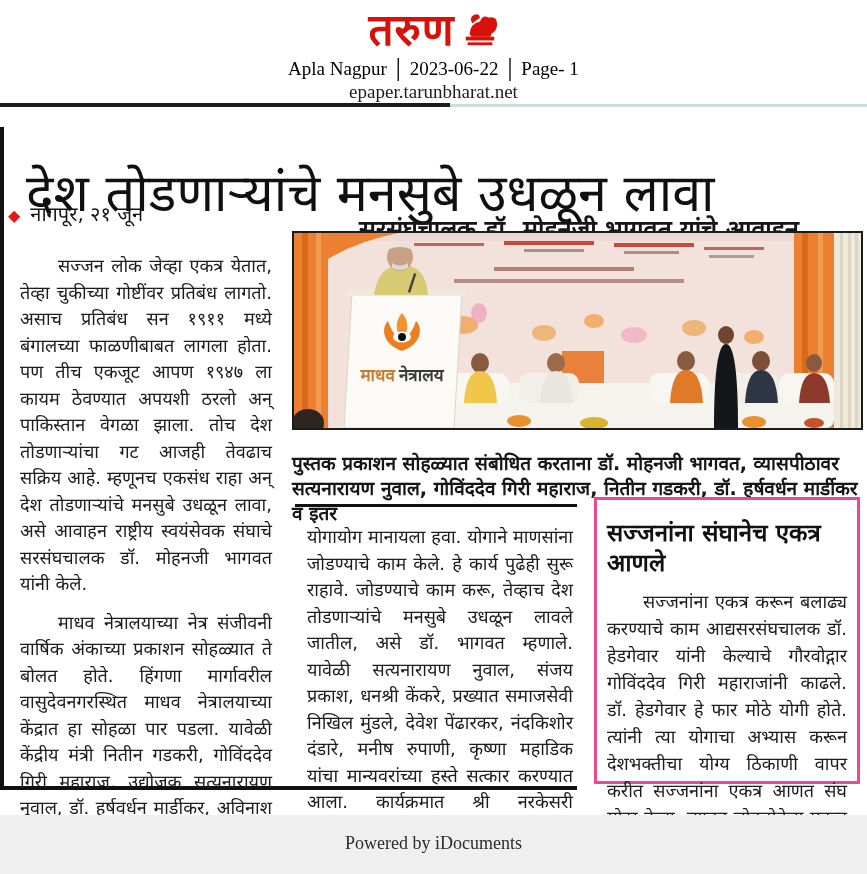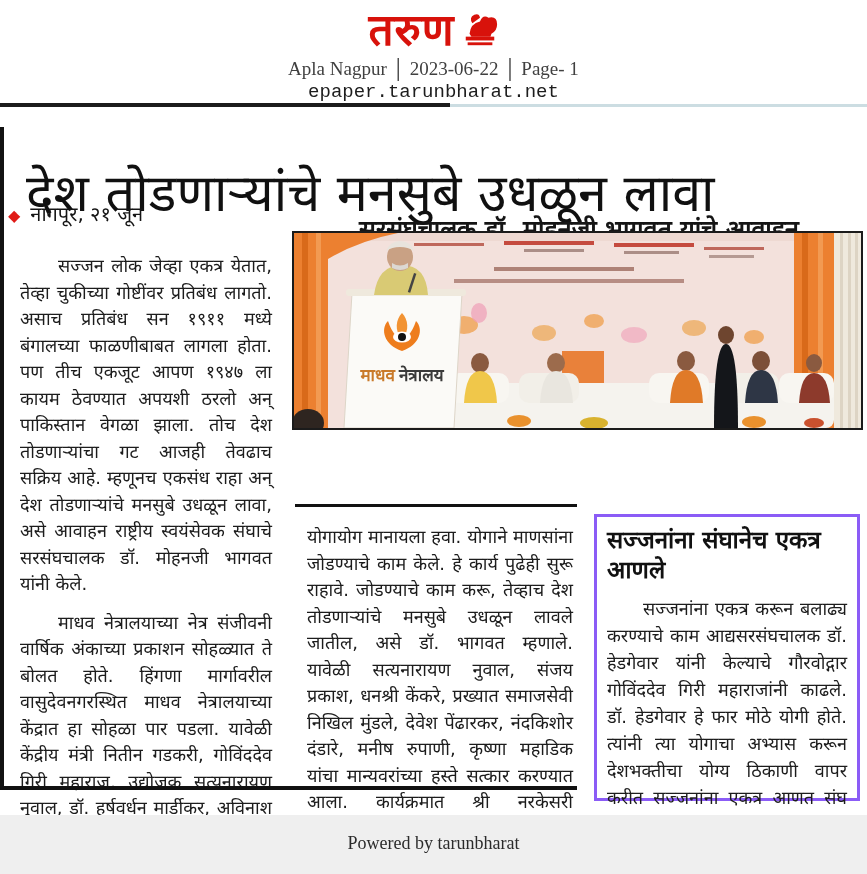--- a/index.html
+++ b/index.html
@@ -6,23 +6,23 @@
   .page {
     position:relative; width:867px; height:874px; background:#ffffff;
     font-family:"DejaVu Sans", sans-serif; color:#1a1a1a; overflow:hidden;
   }
   
   .masthead { position:absolute; top:6px; left:0; width:867px; text-align:center; }
   .masthead-row { display:flex; justify-content:center; align-items:center; gap:6px; }
   .masthead-word { font-size:44px; font-weight:bold; color:#d8120b; letter-spacing:1px; line-height:48px; }
   .masthead-emblem { width:38px; height:40px; }
   .edition-line { position:absolute; top:58px; left:0; width:867px; text-align:center;
-    font-family:"Liberation Serif", serif; font-size:19px; color:#404040; }
+    font-family:"Liberation Serif", serif; font-size:19px; color:#000000; }
   .site-url { position:absolute; top:81px; left:0; width:867px; text-align:center;
-    font-family:Liberation Mono, monospace; font-size:19px; color:#1d1d1d; text-decoration:none; }
+    font-family:Liberation Serif, serif; font-size:19px; color:#1d1d1d; text-decoration:none; }
   .header-rule-dark  { position:absolute; top:103px; left:0; width:450px; height:4px; background:#1c1c1c; }
   .header-rule-light { position:absolute; top:104px; left:450px; width:417px; height:3px; background:#ccdde2; }
 
   
   .left-bar { position:absolute; top:127px; left:0; width:4px; height:660px; background:#121212; }
   .headline { position:absolute; top:118px; left:26px; width:828px; font-size:52px; font-weight:normal;
     color:#101010; line-height:80px; white-space:nowrap; }
   .subheadline { position:absolute; top:211px; left:295px; width:568px; text-align:center;
     font-size:25px; font-weight:bold; color:#151515; }
   .dateline { position:absolute; top:200px; left:8px; width:270px; font-size:20px; font-weight:normal; color:#151515; }
@@ -36,22 +36,22 @@
   
   .photo-frame { position:absolute; top:231px; left:292px; width:571px; height:199px;
     border:2px solid #1b1b1b; background:#f3e2de; box-sizing:border-box; }
   .photo-frame svg { display:block; width:100%; height:100%; }
 
   .caption { position:absolute; top:451px; left:292px; width:572px; font-size:19px; font-weight:bold;
     color:#161616; line-height:25px; }
   .caption-rule { position:absolute; top:504px; left:295px; width:282px; height:3px; background:#111; }
 
   
-  .side-box { position:absolute; top:514px; left:594px; width:266px; height:287px;
-    border:3px solid #8b5cf6; box-sizing:border-box; padding:8px 10px 6px 10px; background:#fff; }
+  .side-box { position:absolute; top:497px; left:594px; width:266px; height:287px;
+    border:3px solid #ec4899; box-sizing:border-box; padding:18px 10px 6px 10px; background:#fff; }
   .side-box-title { font-size:24px; font-weight:bold; color:#111; margin:0 0 10px 0; line-height:30px; }
   .side-box-body { font-size:18px; line-height:27px; text-align:justify; color:#1c1c1c; text-indent:36px; margin:0; }
 
   .bottom-rule { position:absolute; top:786px; left:0; width:577px; height:4px; background:#111; }
 
   
   .footer { position:absolute; top:815px; left:0; width:867px; height:59px; background:#efefef; }
   .footer-text { position:absolute; top:18px; left:0; width:867px; text-align:center;
     font-family:"Liberation Serif", serif; font-size:18px; color:#2b2b2b; }
 </style>
@@ -187,33 +187,34 @@
         <ellipse cx="225" cy="188" rx="12" ry="6" fill="#e9912d"></ellipse>
         <ellipse cx="300" cy="190" rx="14" ry="6" fill="#d9b22e"></ellipse>
         <ellipse cx="460" cy="189" rx="12" ry="6" fill="#e9912d"></ellipse>
         <ellipse cx="520" cy="190" rx="10" ry="5" fill="#c9512e"></ellipse>
       </g>
 
       <ellipse cx="14" cy="190" rx="16" ry="14" fill="#2e2520"></ellipse>
     </svg>
   </div>
 
+  <div class="caption">पुस्तक प्रकाशन सोहळ्यात संबोधित करताना डॉ. मोहनजी भागवत, व्यासपीठावर सत्यनारायण नुवाल, गोविंददेव गिरी महाराज, नितीन गडकरी, डॉ. हर्षवर्धन मार्डीकर व इतर</div>
   <div class="caption-rule"></div>
 
   <div class="mid-col">
     <div class="body-text">
         <p style="text-indent:0">योगायोग मानायला हवा. योगाने माणसांना जोडण्याचे काम केले. हे कार्य पुढेही सुरू राहावे. जोडण्याचे काम करू, तेव्हाच देश तोडणाऱ्यांचे मनसुबे उधळून लावले जातील, असे डॉ. भागवत म्हणाले. यावेळी सत्यनारायण नुवाल, संजय प्रकाश, धनश्री केंकरे, प्रख्यात समाजसेवी निखिल मुंडले, देवेश पेंढारकर, नंदकिशोर दंडारे, मनीष रुपाणी, कृष्णा महाडिक यांचा मान्यवरांच्या हस्ते सत्कार करण्यात आला. कार्यक्रमात श्री नरकेसरी प्रकाशनचे प्रबंध संचालक धनंजय बापट, डॉ. पंकज हरकूट, गिरीश देशमुख यांच्यासह मान्यवर उपस्थित होते. कार्यक्रमाचे संचालन मनीषा काशीकर</p>
       </div>
 
   </div>
 
   <div class="side-box">
     <h2 class="side-box-title">सज्जनांना संघानेच एकत्र आणले</h2>
     <p class="side-box-body"><span>सज्जनांना एकत्र करून बलाढ्य करण्याचे काम आद्यसरसंघचालक डॉ. हेडगेवार यांनी केल्याचे गौरवोद्गार गोविंददेव गिरी महाराजांनी काढले. डॉ. हेडगेवार हे फार मोठे योगी होते. त्यांनी त्या योगाचा अभ्यास करून देशभक्तीचा योग्य ठिकाणी वापर करीत सज्जनांना एकत्र आणत संघ मोठा केला. त्यातून लोकसेवेला महत्त्व दिले. संपत्ती मिळवणे यशाचे लक्षण आहे. पण ती कुठे आणि किती खर्च करायची हे समजते तो आयुष्य सार्थकी लावतो, असे ते म्हणाले.</span> </p>
   </div>
 
   <div class="bottom-rule"></div>
 
   <div class="footer">
-    <div class="footer-text">Powered by tarunbharat</div>
+    <div class="footer-text">Powered by iDocuments</div>
   </div>
 
 </div>
 
 </body></html>

